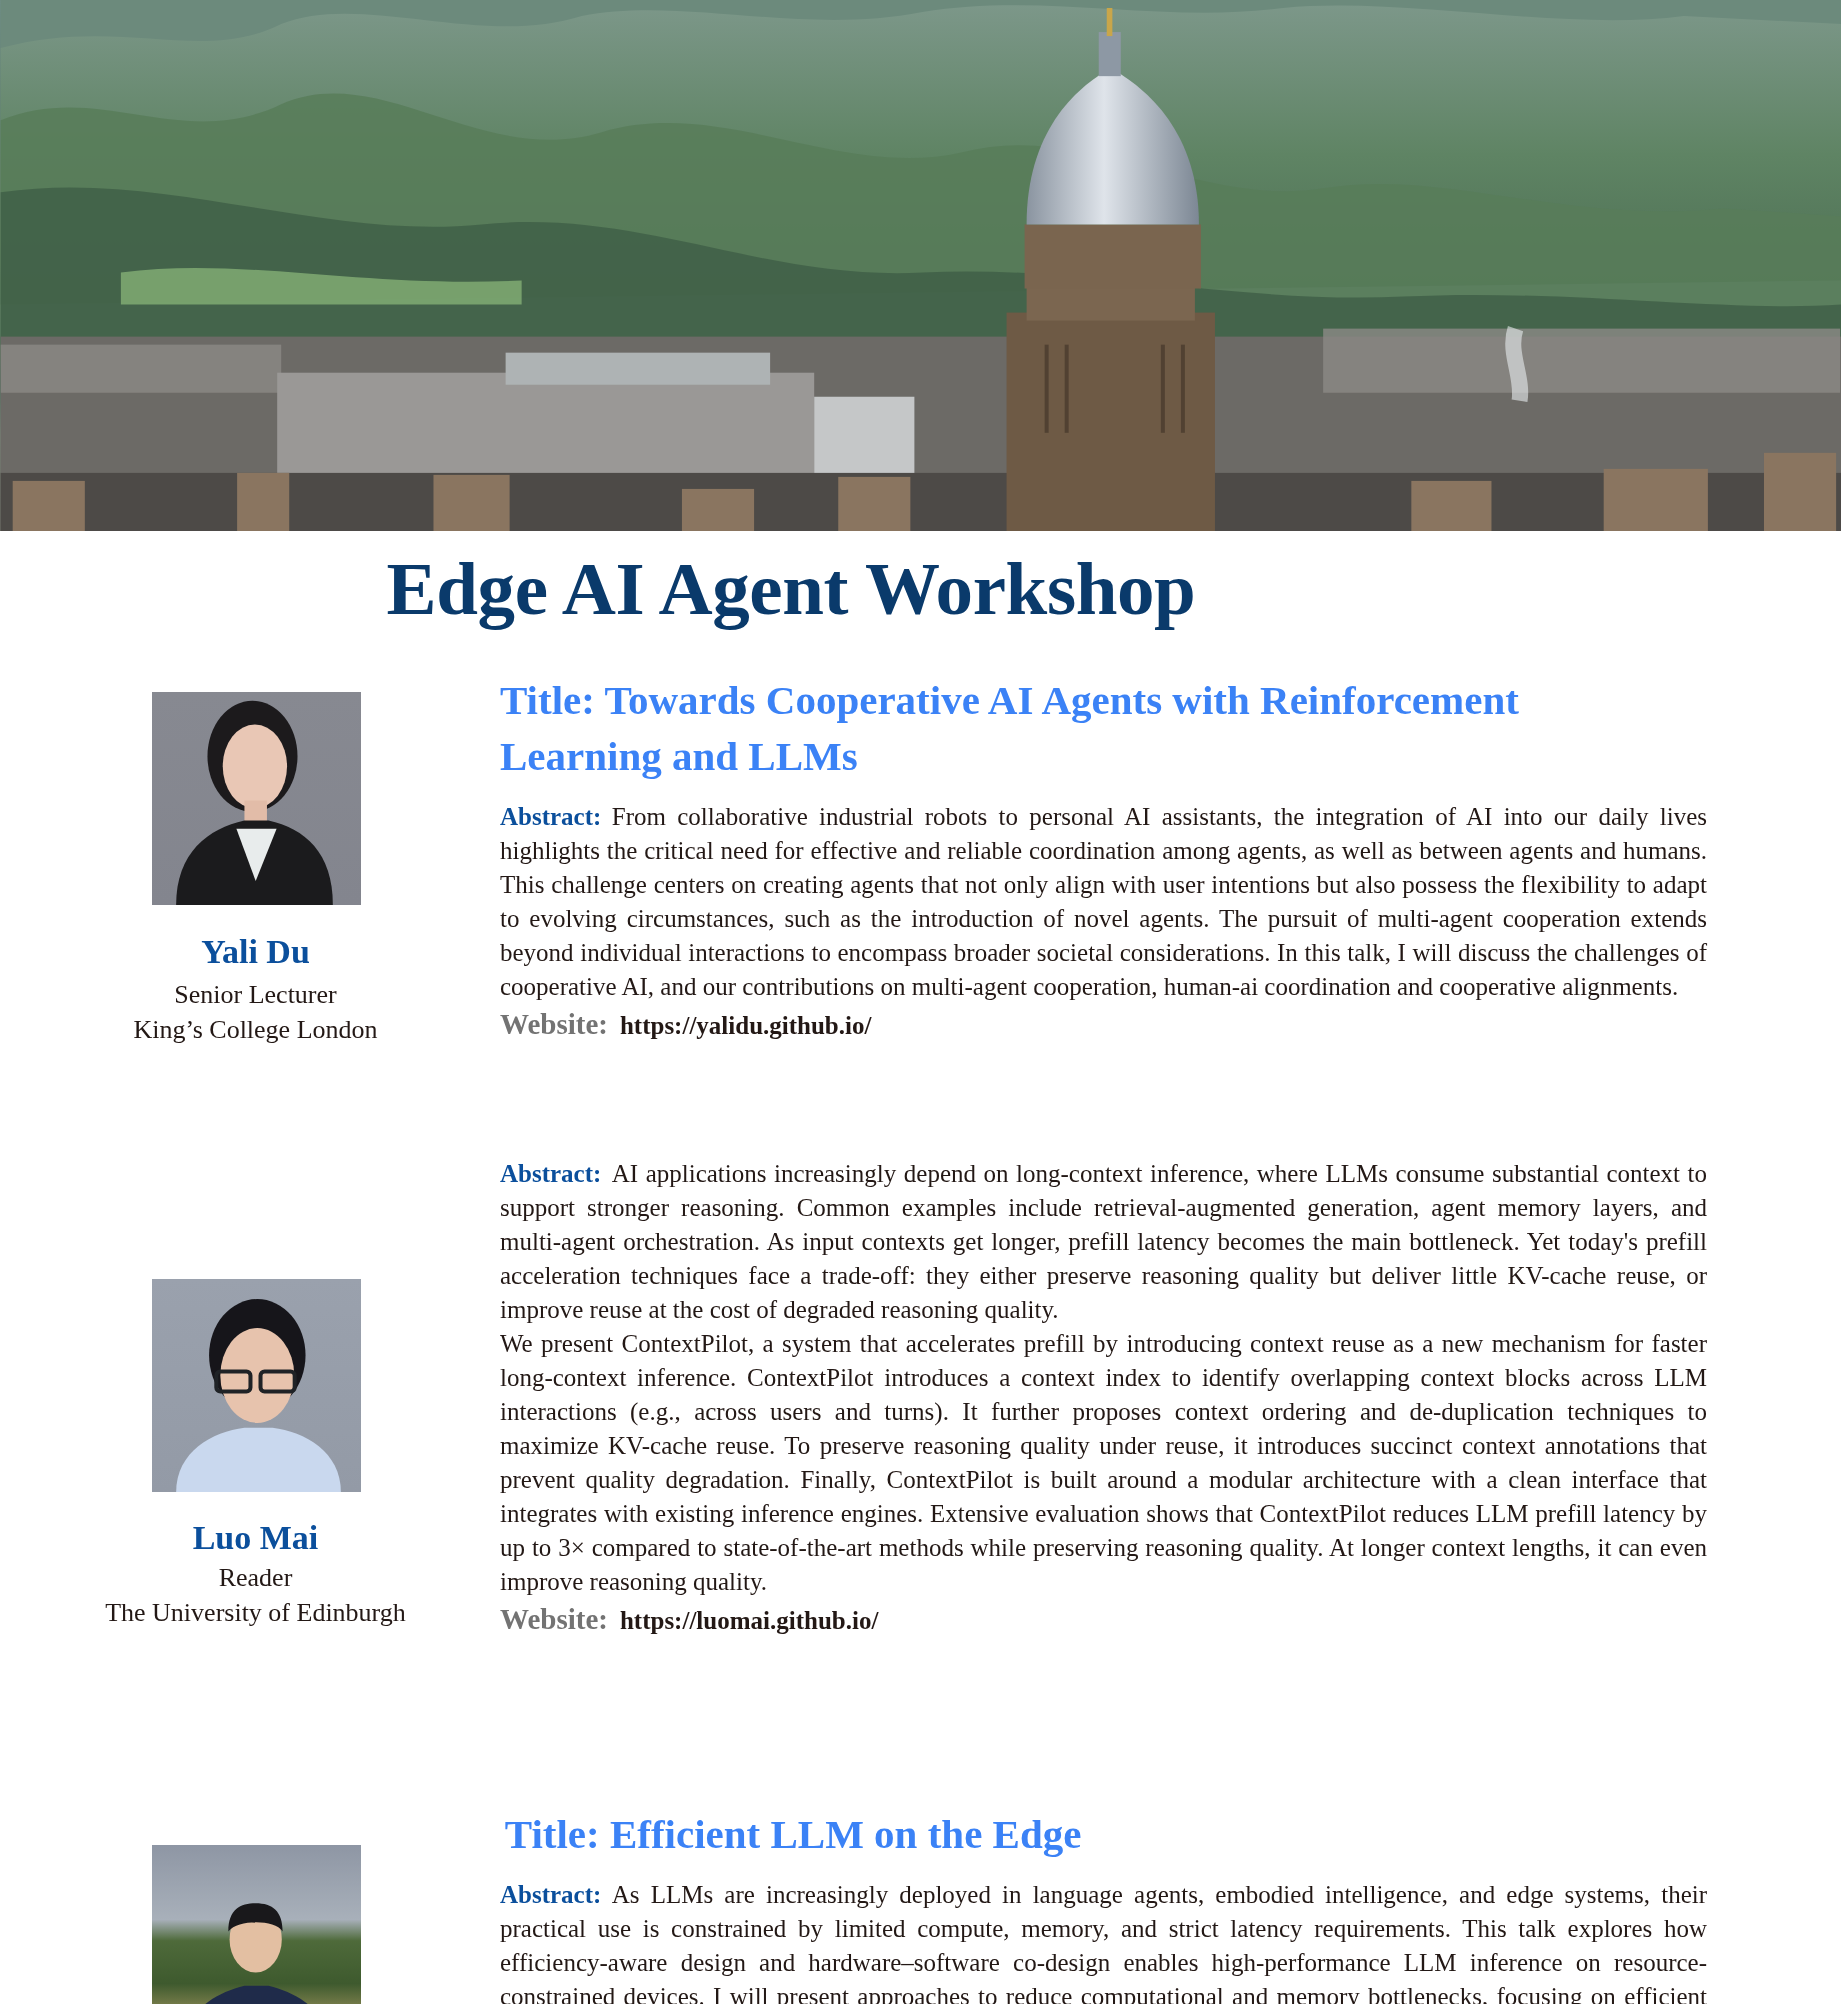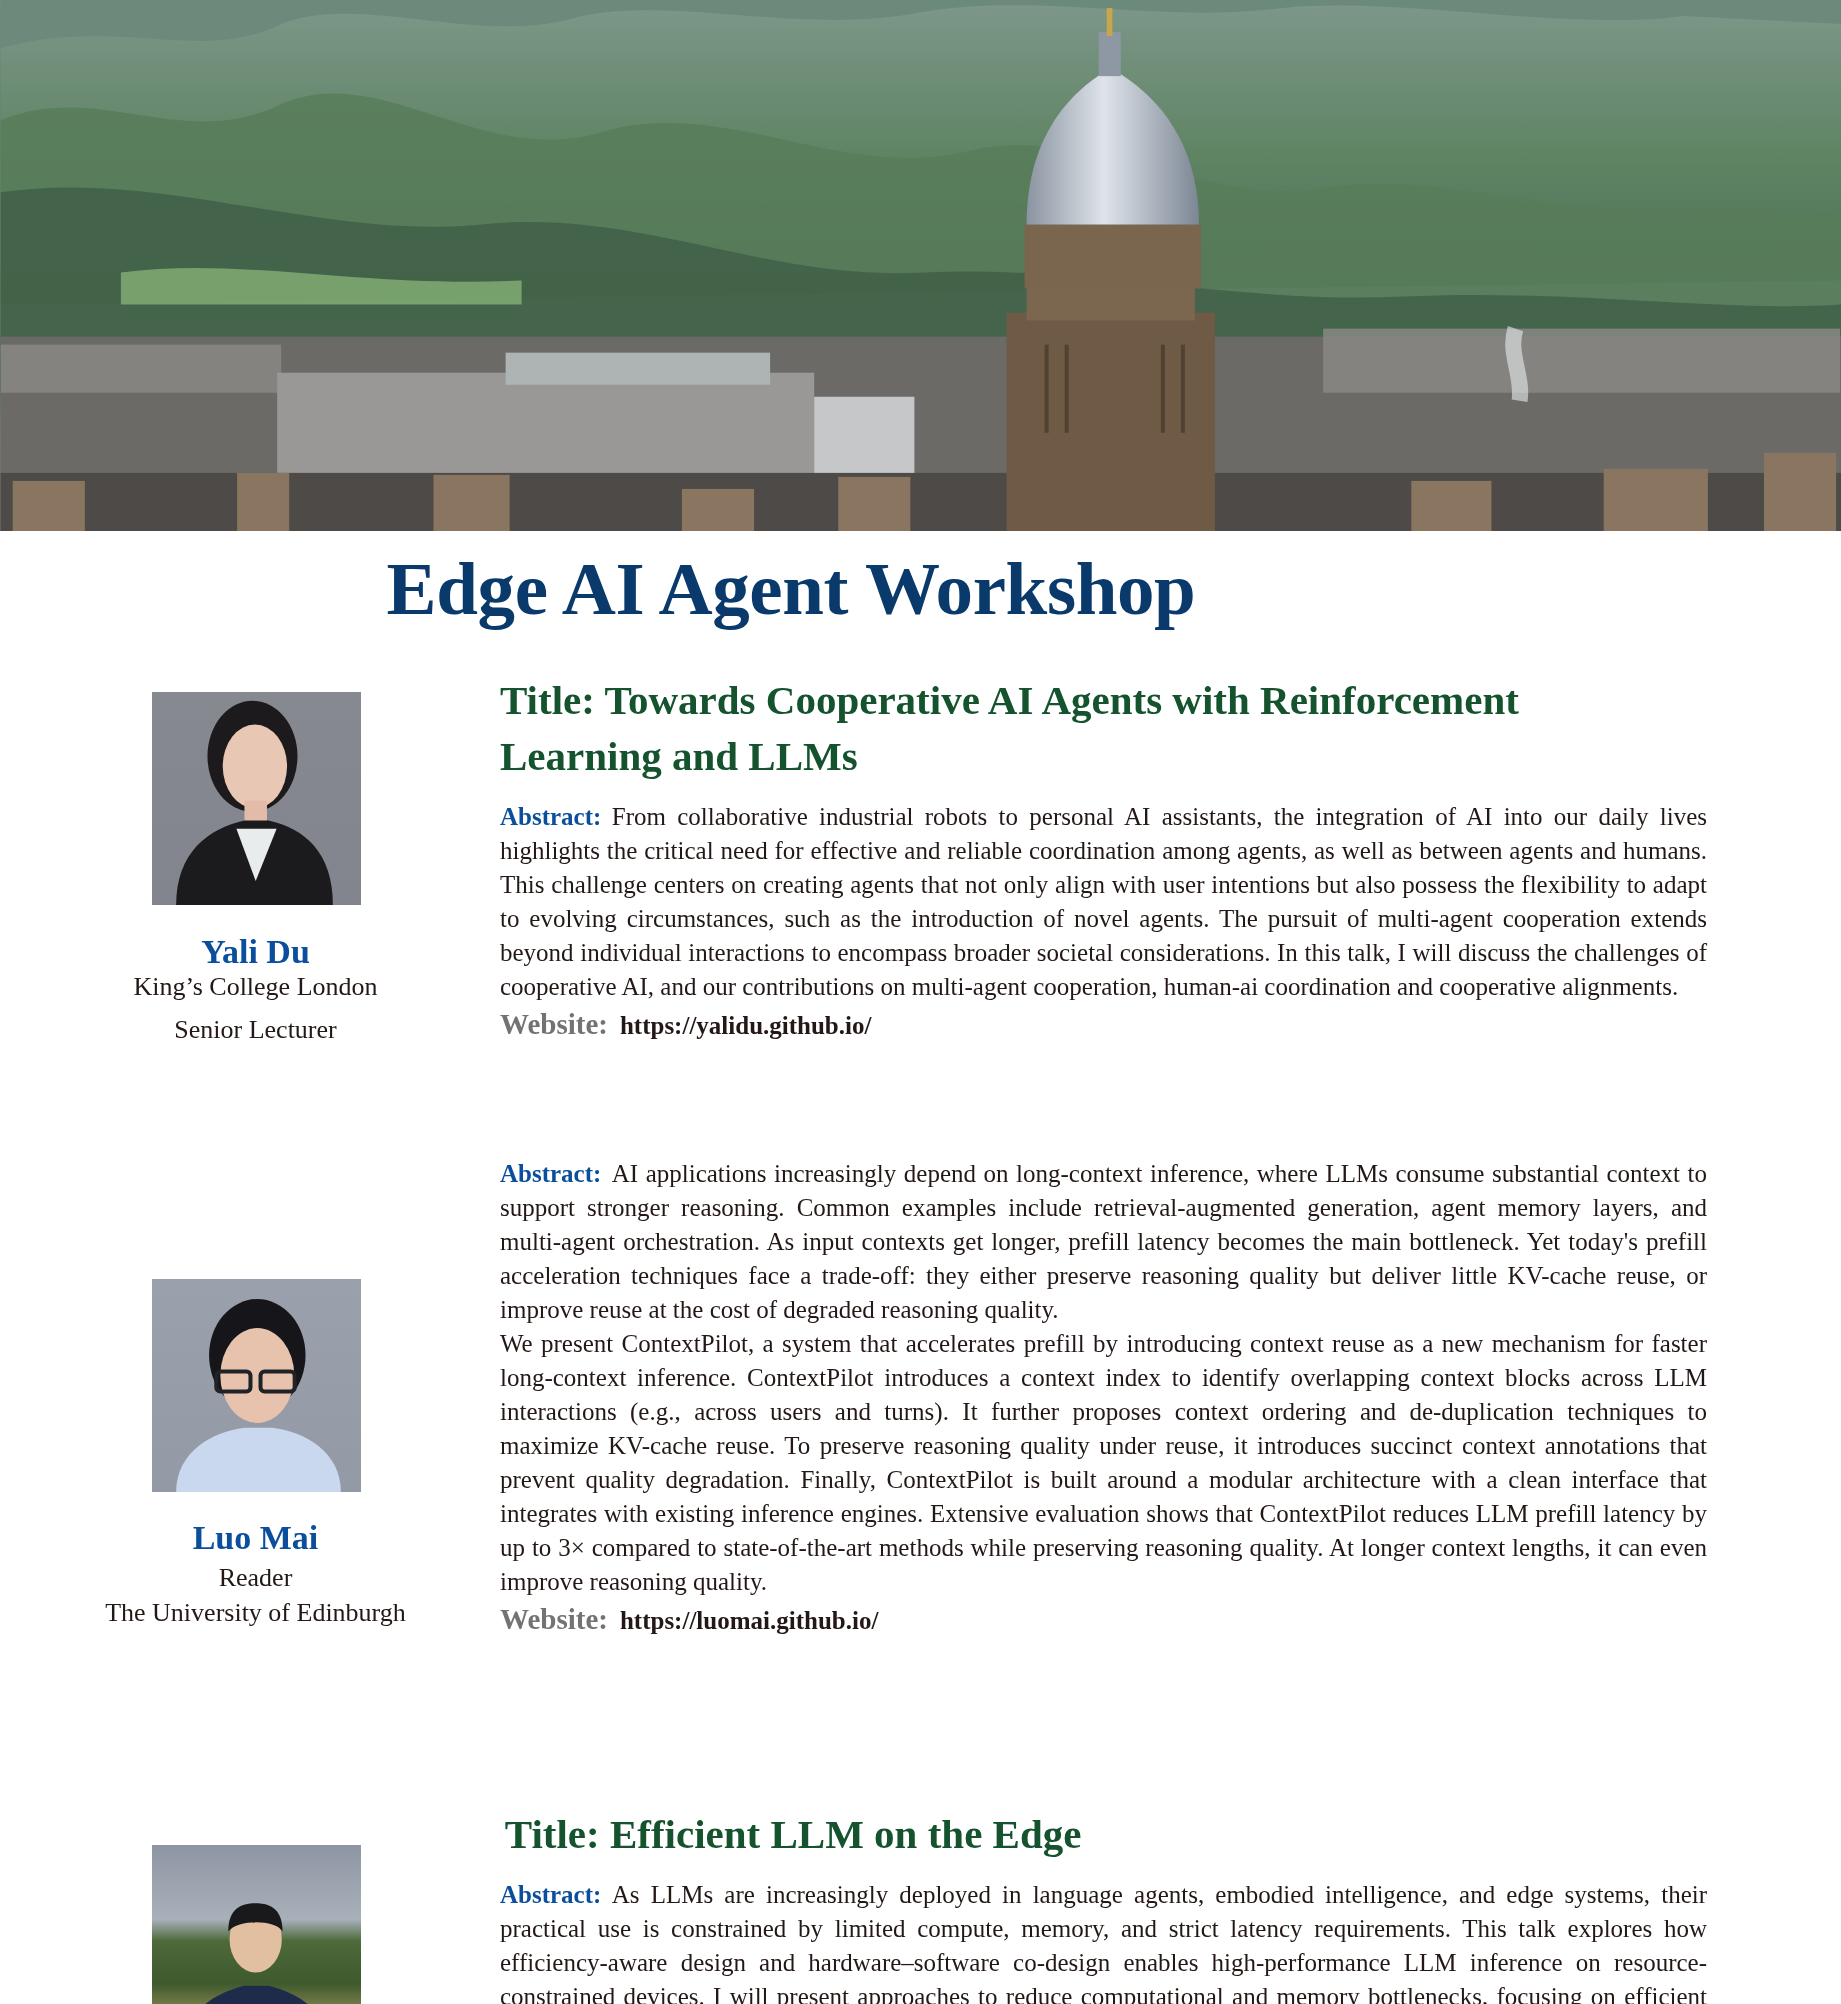--- a/index.html
+++ b/index.html
@@ -17,21 +17,21 @@
                 font-size: 75px; font-weight: bold; color: #0a3a6b; line-height: 1; letter-spacing: -0.4px; }
 
   
   .speaker { left: 40px; width: 431px; text-align: center; }
   .photo { position: absolute; left: 112px; width: 209px; height: 213px; overflow: hidden; }
   .sp-name { font-size: 34px; font-weight: bold; color: #0b4f9c; line-height: 1; }
   .sp-role { font-size: 26px; color: #231815; line-height: 1.35; }
 
   
   .talk { left: 500px; width: 1207px; }
-  .talk-title { font-size: 41px; font-weight: bold; color: #14532d; line-height: 56px; }
+  .talk-title { font-size: 41px; font-weight: bold; color: #3b82f6; line-height: 56px; }
   .abstract { font-size: 25px; line-height: 34px; color: #231815; text-align: justify; margin-top: 16px; }
   .abstract .lbl { color: #0b4f9c; font-weight: bold; font-size: 25px; margin-right: 10.4px; }
   .abstract p { margin: 0; }
   .website { font-size: 25px; line-height: 36px; margin-top: 1.6px; }
   .website .lbl { color: #737373; font-weight: bold; font-size: 29px; margin-right: 12px; }
   .website .url { font-weight: bold; color: #231815; }
 </style>
 </head>
 <body>
 
@@ -101,22 +101,22 @@
     <svg width="209" height="213" viewBox="0 0 520 530">
       <ellipse cx="250" cy="160" rx="112" ry="138" fill="#1c1a1c"></ellipse>
       <ellipse cx="256" cy="185" rx="80" ry="104" fill="#e9c7b5"></ellipse>
       <rect x="230" y="270" width="56" height="70" fill="#e2bca8"></rect>
       <path d="M60 530 C60 400 140 340 230 320 L290 320 C380 340 450 400 450 530 Z" fill="#1b1b1d"></path>
       <path d="M210 340 L258 470 L310 340 Z" fill="#e8ecec"></path>
     </svg>
   </div>
   <div class="abs" style="left:0; top:243px; width:431px;">
     <div class="sp-name">Yali Du</div>
+    <div class="sp-role" style="margin-top:8px">Senior Lecturer</div>
     <div class="sp-role">King’s College London</div>
-    <div class="sp-role" style="margin-top:8px">Senior Lecturer</div>
   </div>
 </div>
 
 <div class="abs talk" style="top:672px;">
   <div class="talk-title">
     <div>Title: Towards Cooperative AI Agents with Reinforcement</div>
     <div>Learning and LLMs</div>
   </div>
   <div class="abstract">
     <p><span class="lbl">Abstract:</span><span>From collaborative industrial robots to personal AI assistants, the integration of AI into our daily lives highlights the critical need for effective and reliable coordination among agents, as well as between agents and humans. This challenge centers on creating agents that not only align with user intentions but also possess the flexibility to adapt to evolving circumstances, such as the introduction of novel agents. The pursuit of multi-agent cooperation extends beyond individual interactions to encompass broader societal considerations. In this talk, I will discuss the challenges of cooperative AI, and our contributions on multi-agent cooperation, human-ai coordination and cooperative alignments.</span></p>

